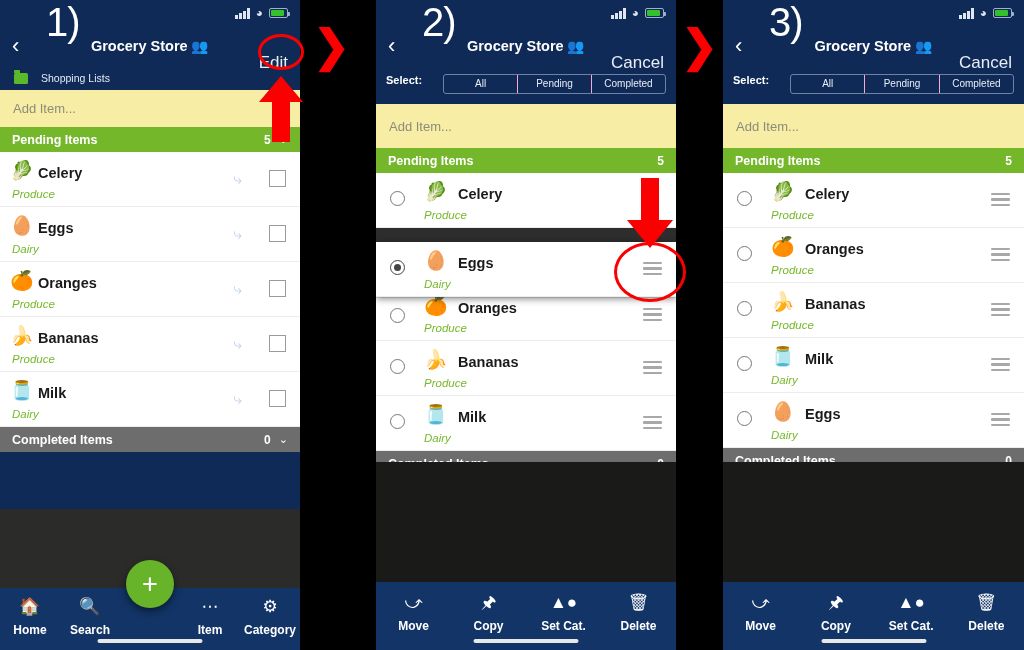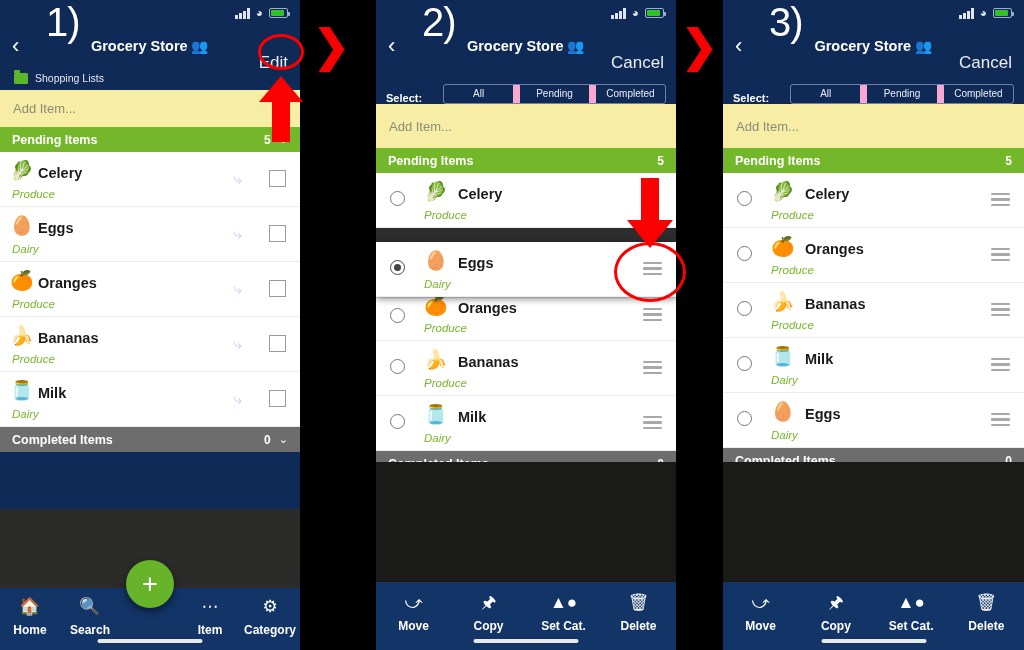--- a/index.html
+++ b/index.html
@@ -38,36 +38,36 @@
                color:#fff; font-size:14.5px; font-weight:bold;
                pointer-events:none; }
   .nav-title .people { color:#62c52c; font-size:14px; margin-left:4px; }
   .nav-action { margin-left:auto; color:#e8edf6; font-size:17px; z-index:2;margin-top:33px;}
 
   .stepnum { position:absolute; left:46px; top:2px; color:#fff;
              font-size:40px; font-weight:400; letter-spacing:-1px;
              line-height:1; z-index:3; }
 
   
-  .crumb { height:24px; display:flex; align-items:center; gap:7px;
+  .crumb { height:24px; display:flex; align-items:center; gap:13px;
            padding:0 14px; background:#0f2a56; }
   .folder { width:14px; height:11px; background:#5cb82b; border-radius:1.5px;
             position:relative; }
   .folder::before{content:""; position:absolute; top:-3px; left:0; width:6px;
                   height:3px; background:#5cb82b; border-radius:1px 1px 0 0;}
   .crumb span { color:#e4eaf4; font-size:10.5px; }
 
   
-  .seg-wrap { height:30px; display:flex; align-items:flex-end; padding:0 10px;
+  .seg-wrap { height:30px; display:flex; align-items:flex-start; padding:0 10px;
               gap:21px; background:#0f2a56; }
   .seg-label { color:#fff; font-size:11px; font-weight:bold; }
   .seg { flex:1; display:flex; border:1px solid #6f82a6; border-radius:3px;
          overflow:hidden; height:20px; }
   .seg div { flex:1; text-align:center; color:#e8edf6; font-size:10px;
-             line-height:18px; border-right:7px solid #f9a8d4; }
+             line-height:18px; border-right:1px solid #f9a8d4; }
   .seg div:last-child { border-right:none; }
 
   .sortbar { height:26px; padding:0 10px; display:flex; align-items:center;
              background:#0f2a56; }
 
   
   .additem { height:37px; background:#f7eda4; display:flex; align-items:center;
              padding-left:13px; color:#8c8c7a; font-size:13px; }
   .additem.tall { height:44px; }
 

